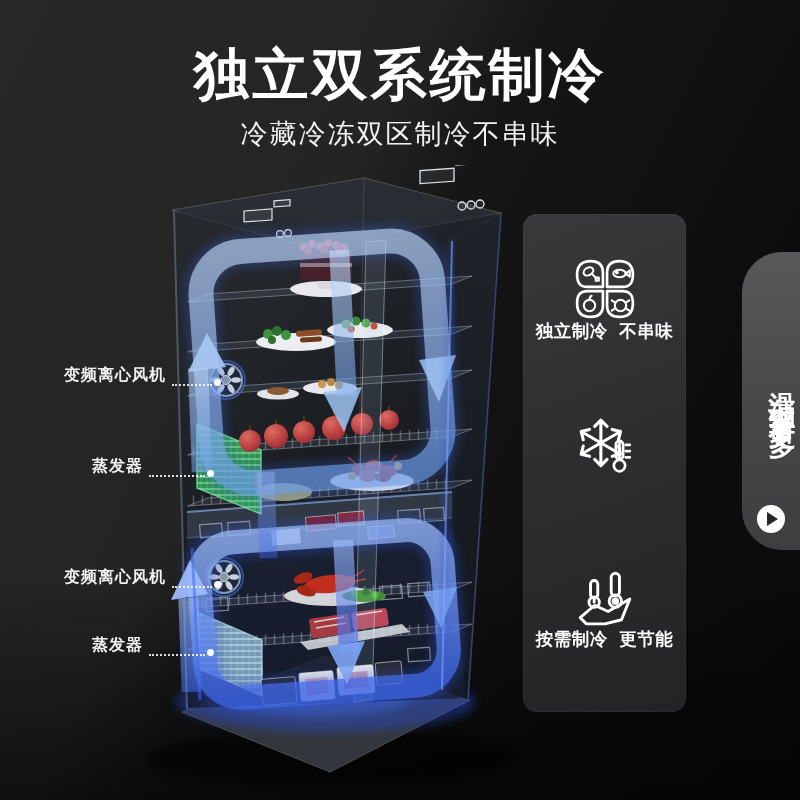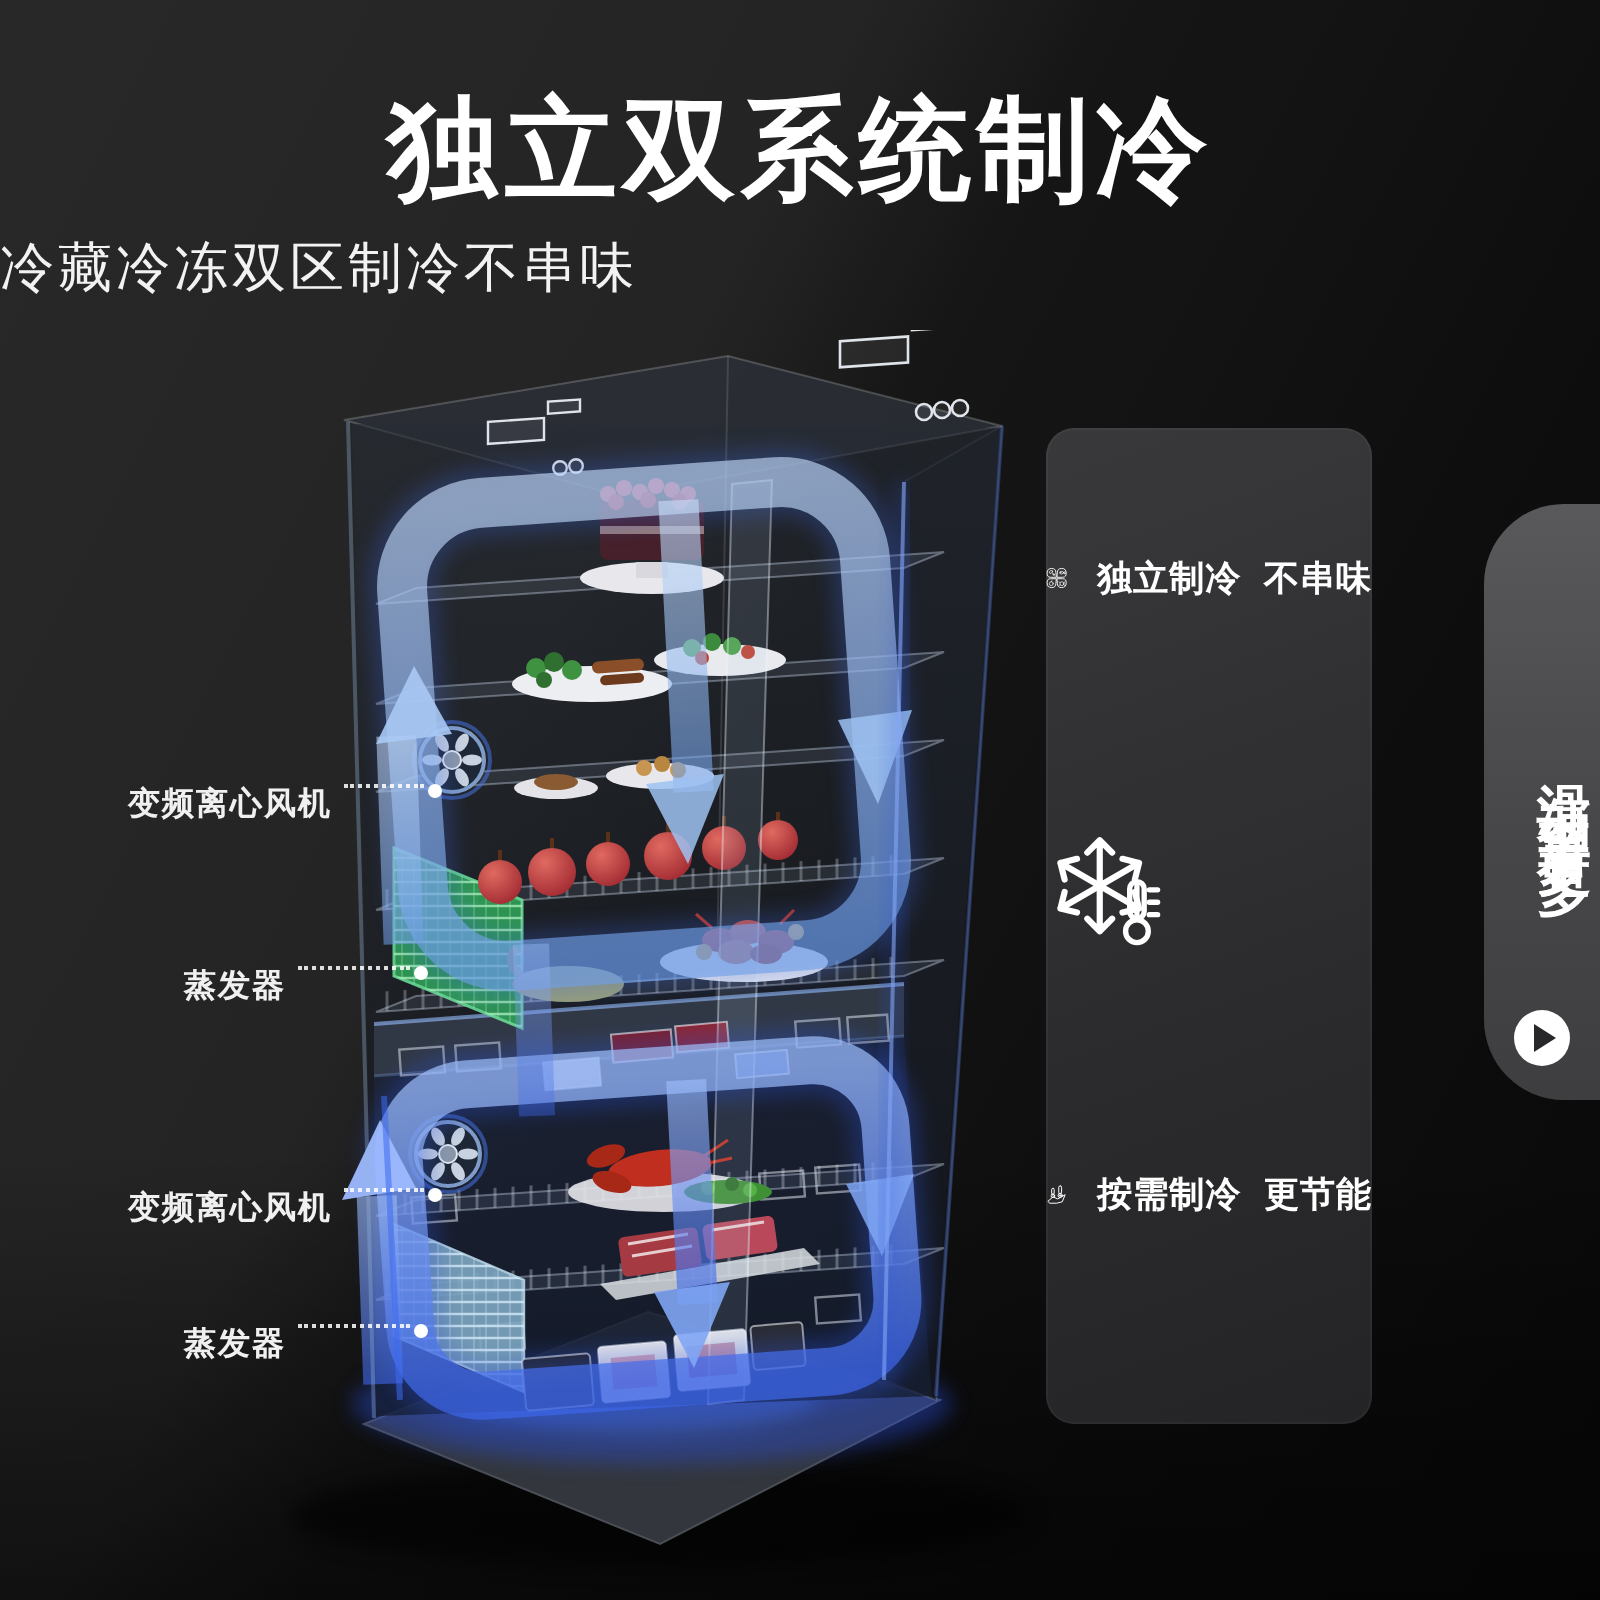--- a/index.html
+++ b/index.html
@@ -6,34 +6,34 @@
   #stage{position:relative;width:800px;height:800px;overflow:hidden;
     font-family:"Liberation Sans","DejaVu Sans",sans-serif;color:#fff;
     background:
       linear-gradient(to bottom, rgba(0,0,0,0) 72%, rgba(0,0,0,.55) 100%),
       linear-gradient(117deg,#282828 0%,#242424 36%,#161616 46%,#0e0e0e 72%,#090909 100%);
   }
   .abs{position:absolute;}
   
   .title{left:0;right:0;top:44px;text-align:center;font-size:56px;font-weight:700;
     letter-spacing:3px;line-height:1.1;}
-  .subtitle{left:0;right:0;top:116px;text-align:left;font-size:27px;font-weight:500;
+  .subtitle{left:0;right:0;top:116px;text-align:center;font-size:27px;font-weight:500;
     letter-spacing:2px;color:#f2f2f2;}
   
-  .callout{display:flex;align-items:flex-start;height:22px;margin-top:28px;}
+  .callout{display:flex;align-items:flex-end;height:22px;}
   .callout-label{font-size:16px;font-weight:600;letter-spacing:1px;color:#f0f0f0;white-space:nowrap;}
   .callout-line{border-top:2px dotted rgba(255,255,255,.85);margin-left:6px;}
   .line-short{width:40px;} .line-long{width:56px;}
   .callout-dot{width:7px;height:7px;border-radius:50%;background:#fff;margin-left:2px;}
   
   .panel{left:523px;top:214px;width:163px;height:498px;border-radius:14px;
     background:linear-gradient(160deg,#39393c 0%,#2c2c2e 55%,#242426 100%);
     box-shadow:0 0 0 1px rgba(255,255,255,.04) inset;}
-  .feature{position:absolute;left:0;width:100%;display:flex;flex-direction:row;
-    align-items:center;gap:15px;}
+  .feature{position:absolute;left:0;width:100%;display:flex;flex-direction:column;
+    align-items:center;}
   .feature-label{font-size:17.5px;font-weight:700;letter-spacing:.5px;white-space:nowrap;
     word-spacing:6px;color:#fff;line-height:22px;}
   
   .more-tab{left:742px;top:252px;width:58px;height:298px;border-radius:40px 0 0 40px;
     background:linear-gradient(180deg,#59595c 0%,#47474a 55%,#3e3e41 100%);cursor:pointer;}
   .more-tab-text{position:absolute;top:32px;left:0;width:100%;height:220px;
     writing-mode:vertical-rl;text-orientation:upright;font-size:27px;font-weight:600;
     letter-spacing:8px;color:#fff;display:flex;justify-content:center;}
   .more-circle{position:absolute;left:15px;bottom:17px;width:28px;height:28px;border-radius:50%;
     background:#fff;display:flex;align-items:center;justify-content:center;}

